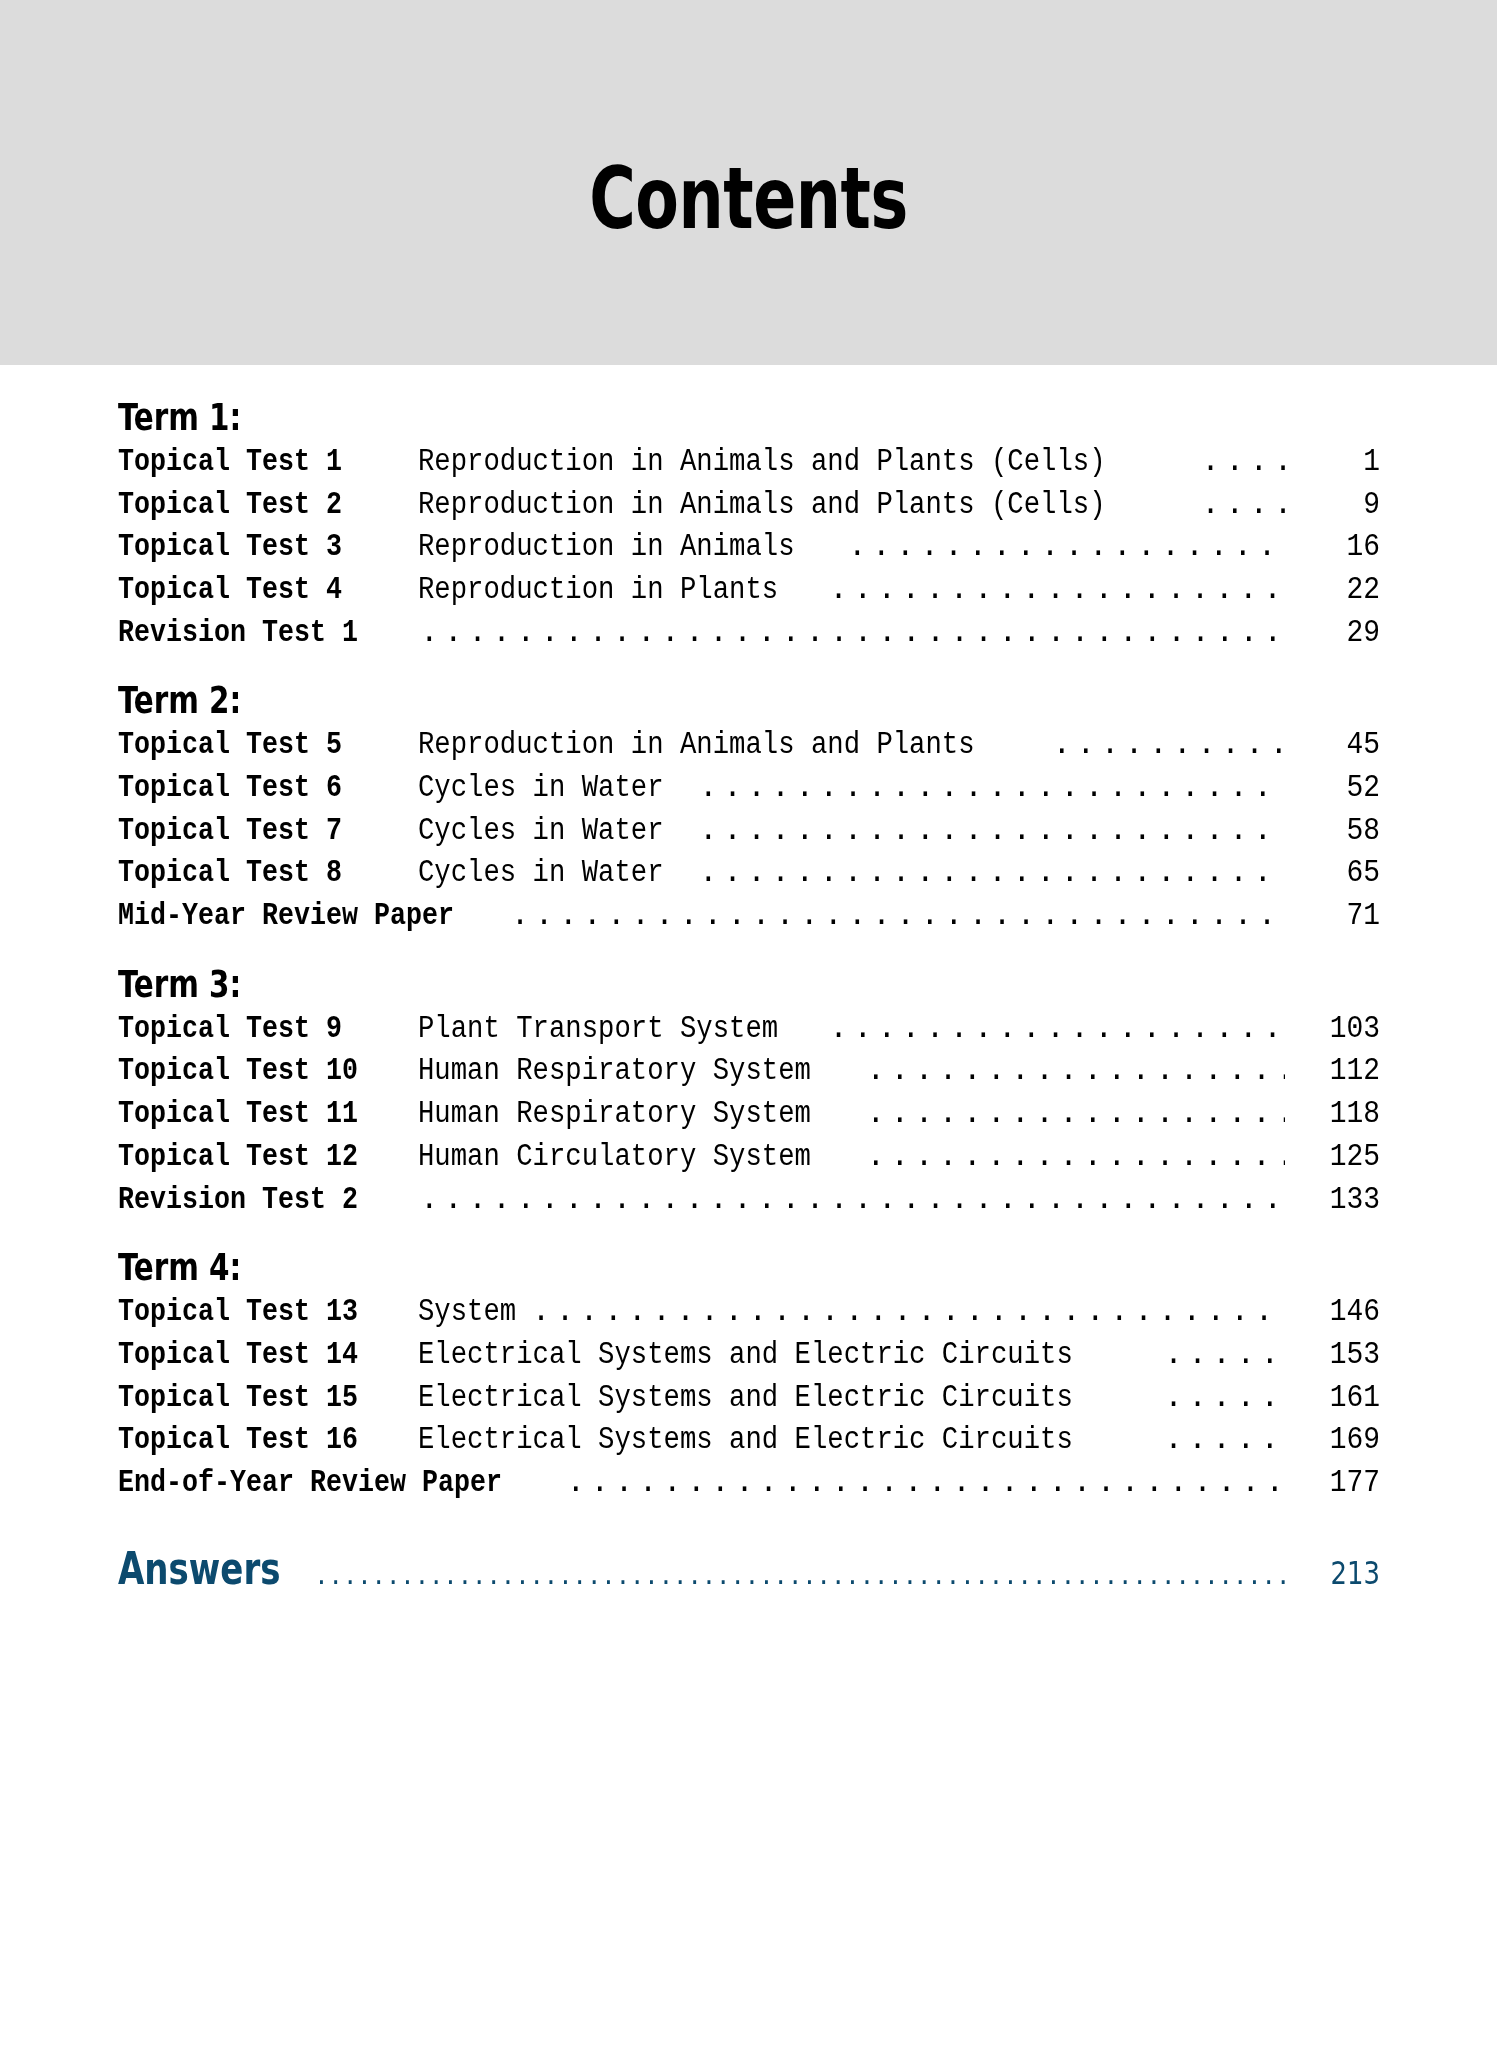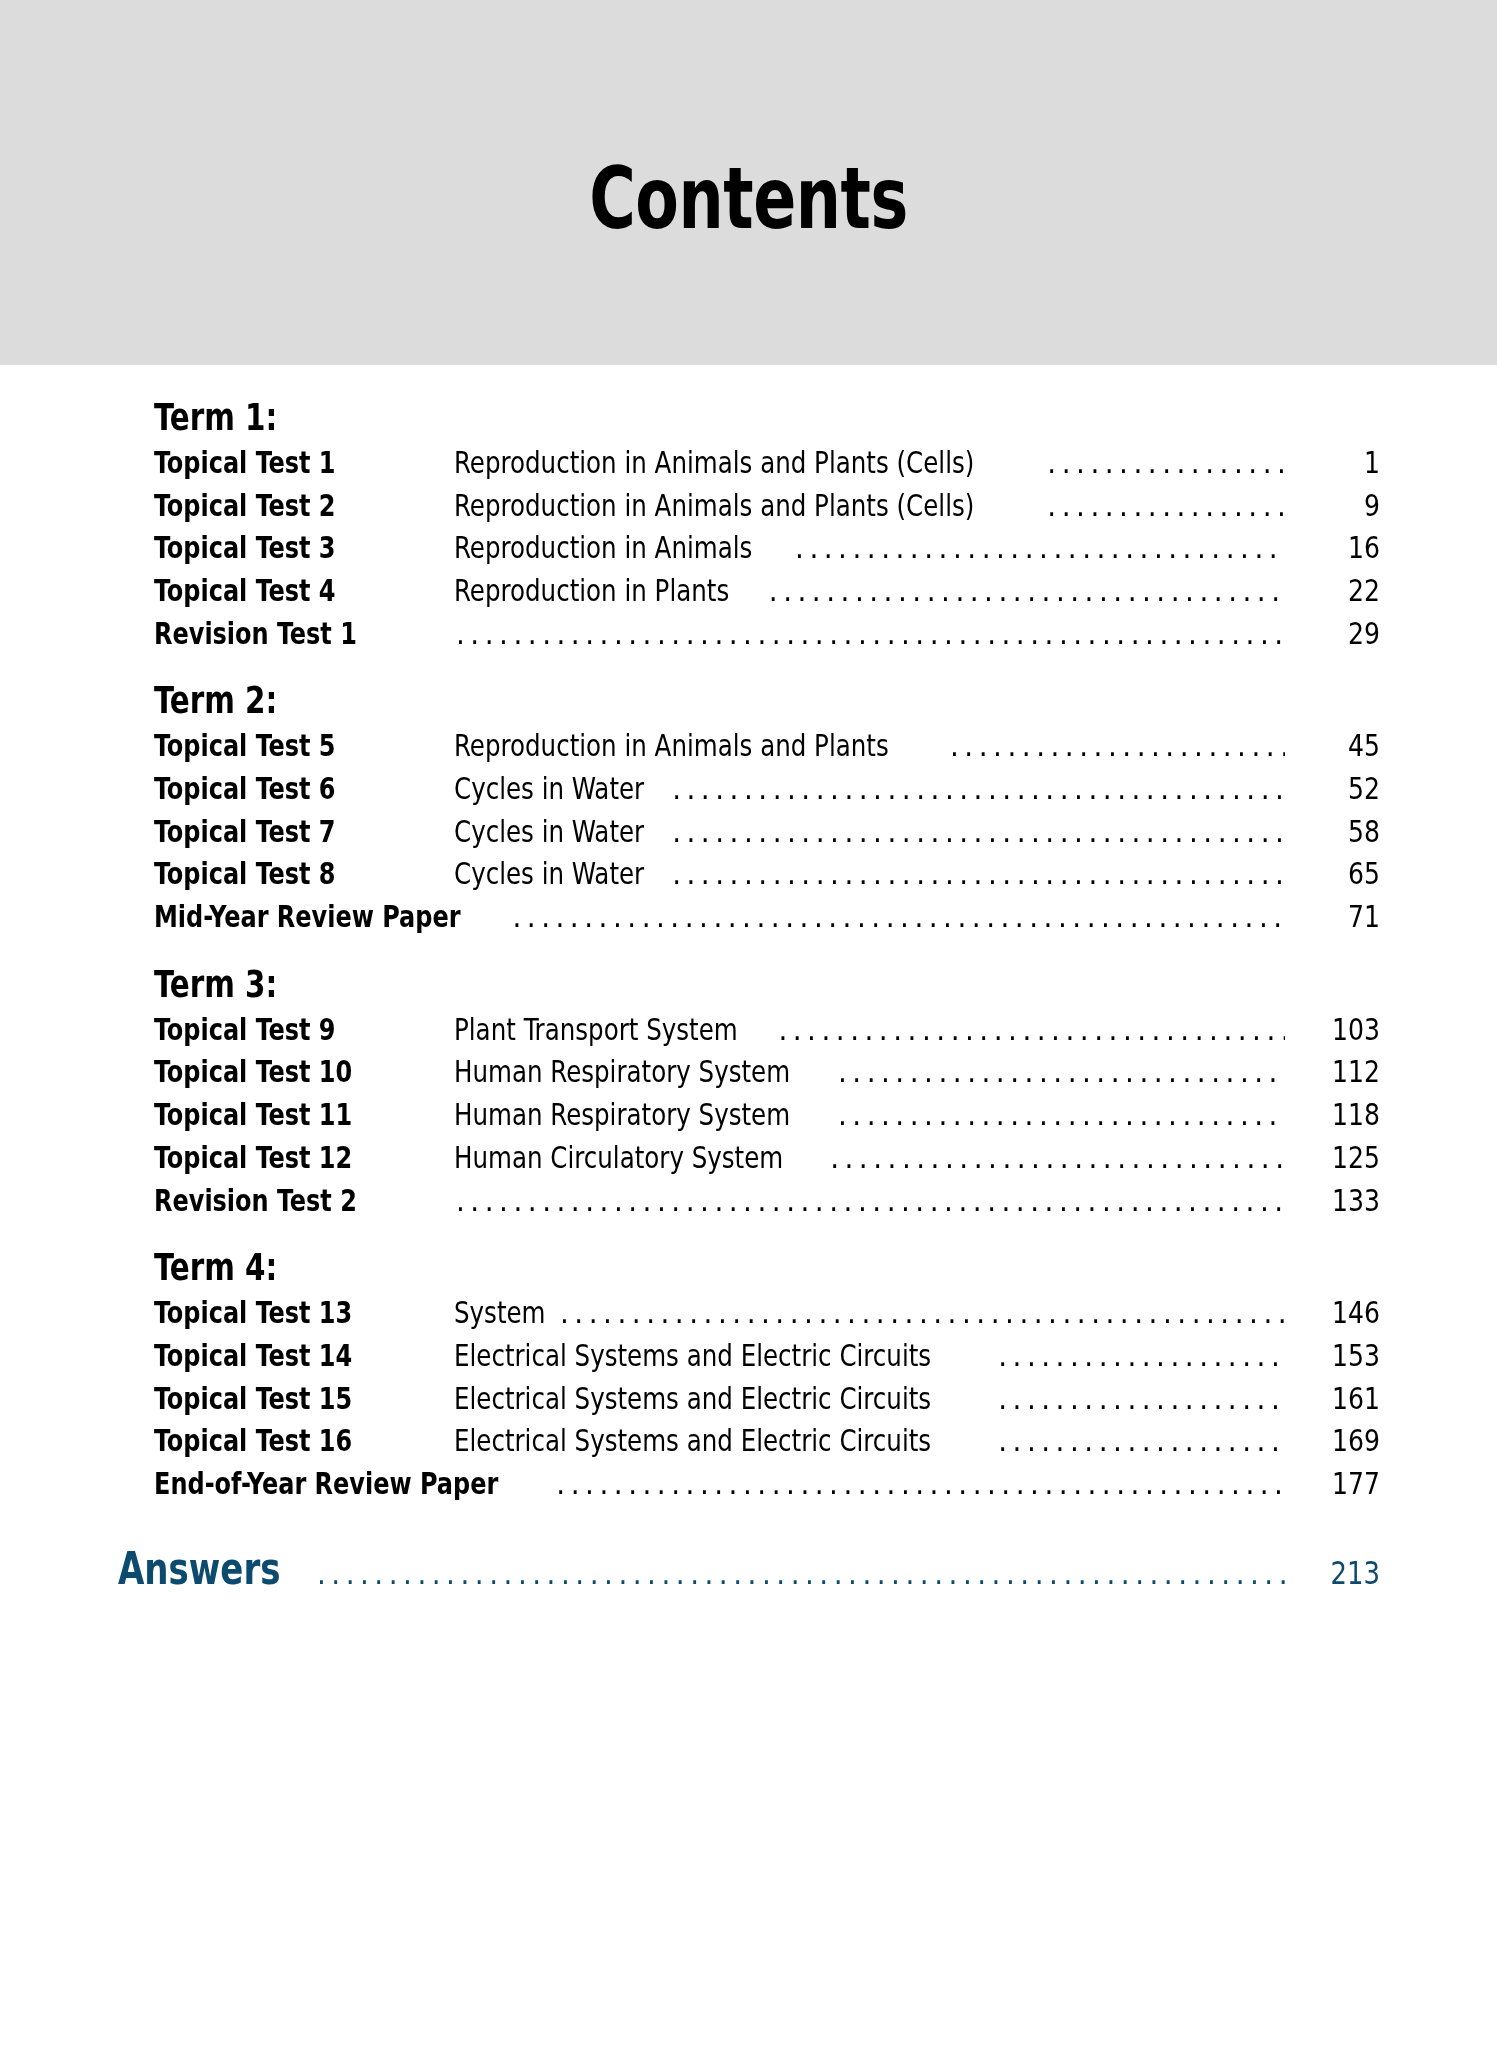--- a/index.html
+++ b/index.html
@@ -50,40 +50,40 @@
   
   .content {
     position: absolute;
     top: 395px;
     left: 118px;
     width: 1262px;
   }
 
   .term-block {
     margin-bottom: 28px;
-    margin-left: 36px;
   }
   .term-heading {
     font-size: 38px;
     font-weight: bold;
     color: #000;
     margin: 0 0 5px 0;
     line-height: 1.18;
     transform: scaleX(0.86);
     transform-origin: left center;
     white-space: nowrap;
   }
 
   .toc-row {
     display: flex;
     align-items: flex-start;
     font-size: 31px;
     line-height: 1.12;
     color: #000;
     margin-bottom: 8px;
+    font-family: Liberation Mono, monospace;
   }
   .toc-label {
     flex: 0 0 300px;
     font-weight: bold;
     white-space: nowrap;
     transform: scaleX(0.86);
     transform-origin: left center;
   }
   .toc-mid {
     flex: 1 1 auto;

